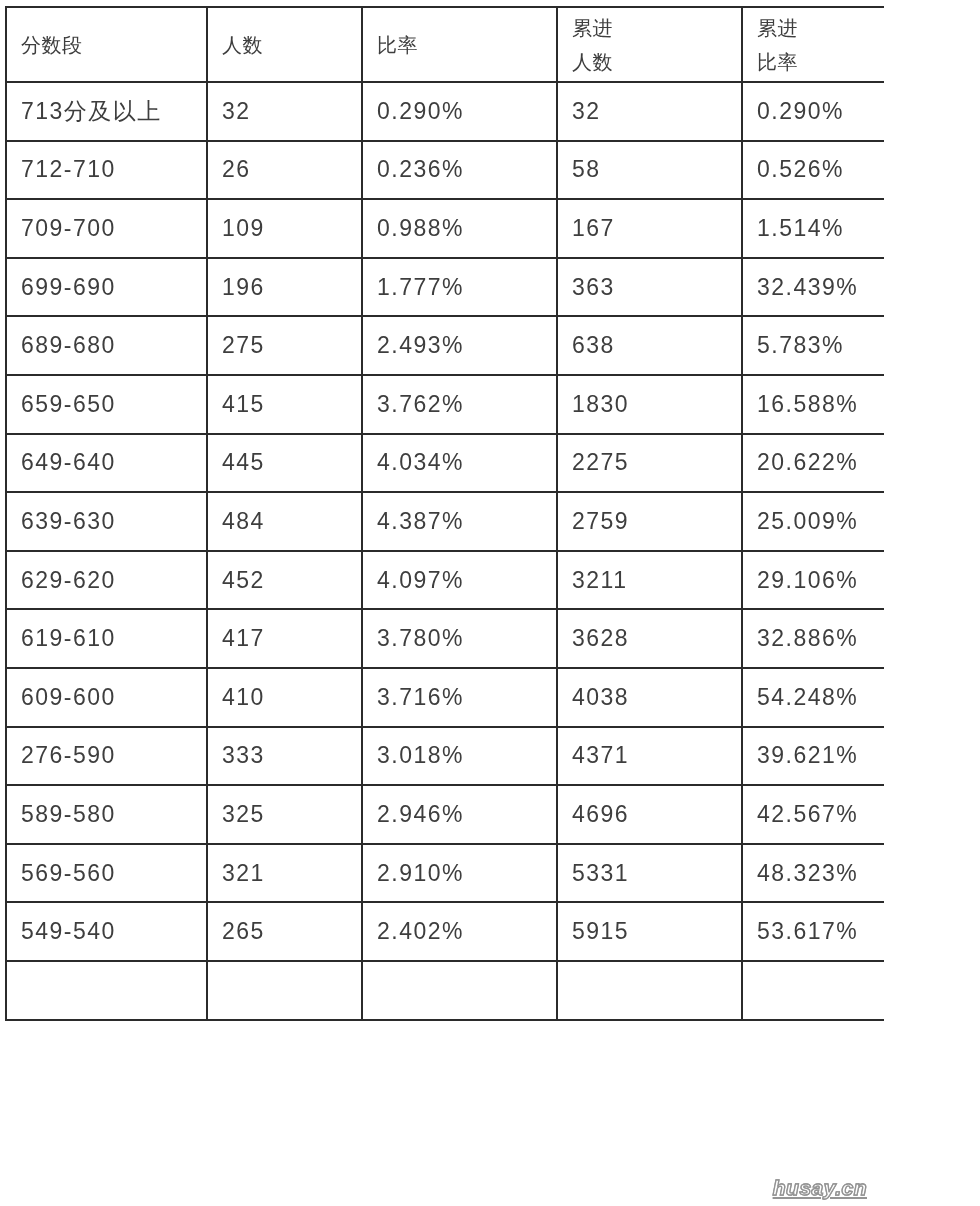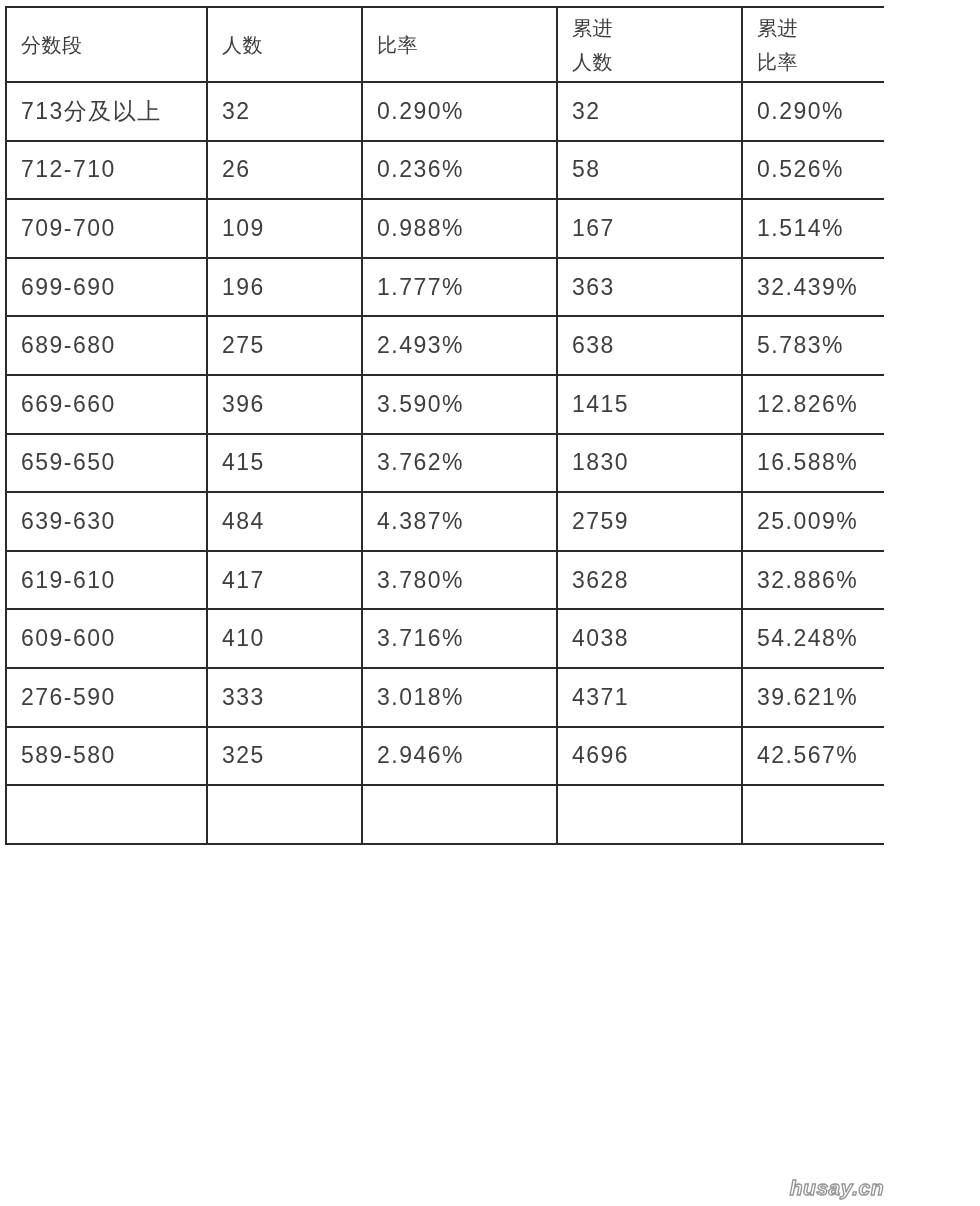--- a/index.html
+++ b/index.html
@@ -48,29 +48,30 @@
     height: 56.6px;
     font-size: 23px;
     letter-spacing: 1.5px;
   }
   .score-table tbody tr.partial-row td {
     height: 56.6px;
   }
   .watermark {
     position: absolute;
     top: 1176px;
-    right: 0;
+    right: 17px;
     font-size: 21px;
     font-weight: bold;
     font-style: italic;
     letter-spacing: 0.5px;
     color: #ffffff;
     -webkit-text-stroke: 1.3px #949494;
     text-shadow: 0 0 1px #aaaaaa;
     user-select: none;
+    text-decoration: underline;
   }
 </style>
 </head>
 <body>
 
 <div class="page">
 
   <table class="score-table">
     <colgroup>
       <col style="width:201px">
@@ -130,41 +131,48 @@
           <td>32.439%</td>
         </tr>
         <tr>
           <td>689-680</td>
           <td>275</td>
           <td>2.493%</td>
           <td>638</td>
           <td>5.783%</td>
         </tr>
         <tr>
-          <td>669-660</td>
-          <td>396</td>
-          <td>3.590%</td>
-          <td>1415</td>
-          <td>12.826%</td>
-        </tr>
-        <tr>
           <td>659-650</td>
           <td>415</td>
           <td>3.762%</td>
           <td>1830</td>
           <td>16.588%</td>
         </tr>
         <tr>
+          <td>649-640</td>
+          <td>445</td>
+          <td>4.034%</td>
+          <td>2275</td>
+          <td>20.622%</td>
+        </tr>
+        <tr>
           <td>639-630</td>
           <td>484</td>
           <td>4.387%</td>
           <td>2759</td>
           <td>25.009%</td>
         </tr>
         <tr>
+          <td>629-620</td>
+          <td>452</td>
+          <td>4.097%</td>
+          <td>3211</td>
+          <td>29.106%</td>
+        </tr>
+        <tr>
           <td>619-610</td>
           <td>417</td>
           <td>3.780%</td>
           <td>3628</td>
           <td>32.886%</td>
         </tr>
         <tr>
           <td>609-600</td>
           <td>410</td>
           <td>3.716%</td>
@@ -178,20 +186,34 @@
           <td>4371</td>
           <td>39.621%</td>
         </tr>
         <tr>
           <td>589-580</td>
           <td>325</td>
           <td>2.946%</td>
           <td>4696</td>
           <td>42.567%</td>
         </tr>
+        <tr>
+          <td>569-560</td>
+          <td>321</td>
+          <td>2.910%</td>
+          <td>5331</td>
+          <td>48.323%</td>
+        </tr>
+        <tr>
+          <td>549-540</td>
+          <td>265</td>
+          <td>2.402%</td>
+          <td>5915</td>
+          <td>53.617%</td>
+        </tr>
         <tr class="partial-row">
           <td></td>
           <td></td>
           <td></td>
           <td></td>
           <td></td>
         </tr>
       </tbody>
   </table>
 

